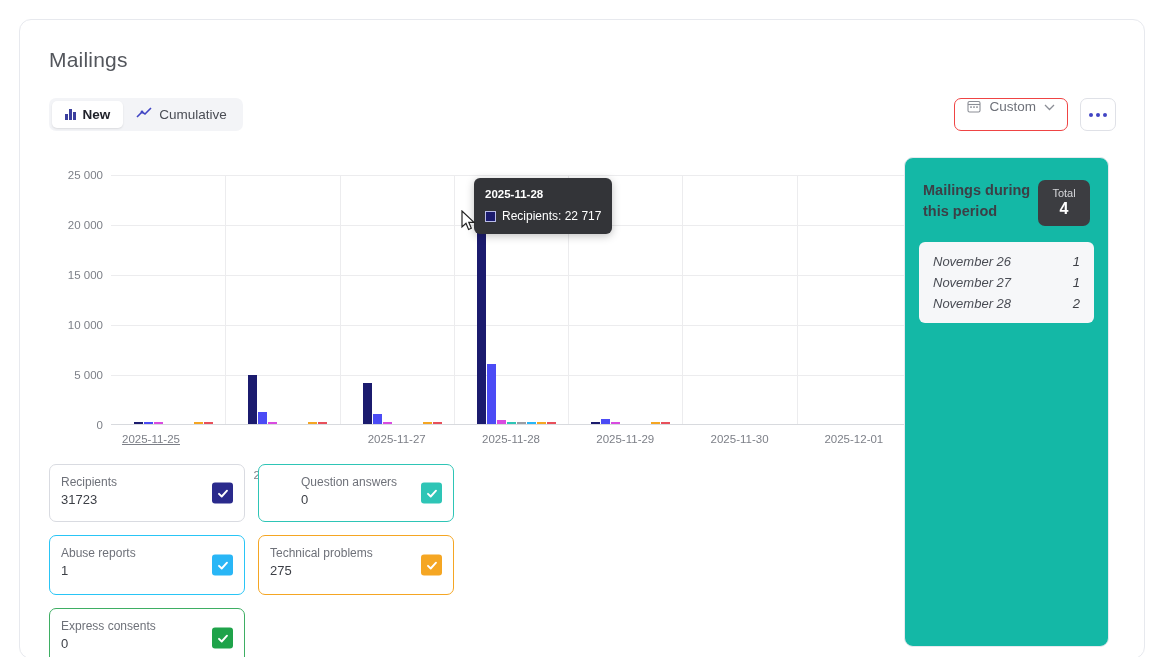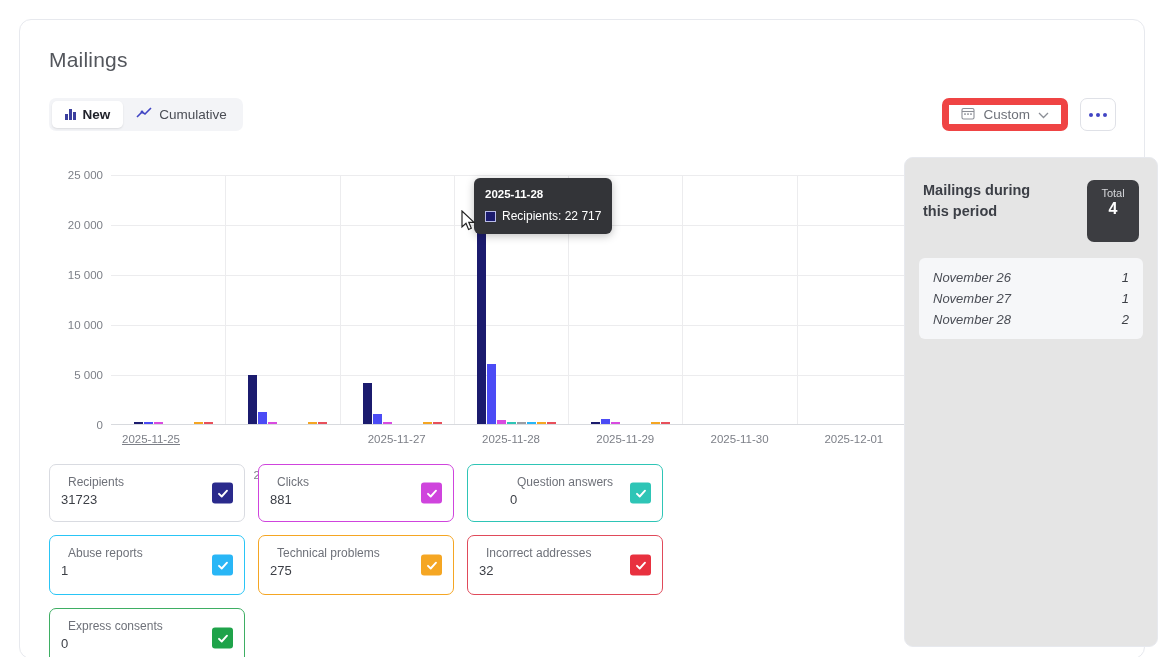--- a/index.html
+++ b/index.html
@@ -38,22 +38,22 @@
     box-shadow: 0 1px 2px rgba(0,0,0,.10);
   }
   .bars-ico { display: flex; align-items: flex-end; gap: 1.5px; height: 11px; }
   .bars-ico i { width: 2.5px; background: #3b3f9e; display: block; }
   .bars-ico i:nth-child(1) { height: 6px; }
   .bars-ico i:nth-child(2) { height: 11px; }
   .bars-ico i:nth-child(3) { height: 8px; }
 
   .date-btn {
     position: absolute; right: 76px; top: 78px;
-    height: 33px; display: flex; align-items: center; gap: 8px;
-    padding: 0 12px; border: 7px solid #ef4444; border-radius: 7px;
+    height: 33px; display: flex; align-items: flex-start; gap: 8px;
+    padding: 0 12px; border: 1px solid #ef4444; border-radius: 7px;
     background: #fff; font-size: 13.5px; color: #6e7179; cursor: pointer;
   }
   .more-btn {
     position: absolute; right: 28px; top: 78px;
     width: 36px; height: 33px; border: 1px solid #dfe1e7; border-radius: 7px;
     background: #fff; display: flex; align-items: center; justify-content: center;
     gap: 3px; cursor: pointer;
   }
   .more-btn span { width: 4px; height: 4px; border-radius: 50%; background: #4145c4; }
 
@@ -84,44 +84,44 @@
     box-shadow: 0 2px 8px rgba(0,0,0,.25); z-index: 20; white-space: nowrap;
   }
   .tooltip .tt-date { font-weight: 700; font-size: 11.5px; }
   .tooltip .tt-row { display: flex; align-items: center; gap: 6px; margin-top: 3px; }
   .tt-swatch { width: 11px; height: 11px; background: #1b1b6e; border: 1.5px solid #b9bce8; }
   .cursor-ptr { position: absolute; left: 412px; top: 60px; z-index: 25; }
 
   
   .side-panel {
     position: absolute; left: 884px; top: 137px;
-    width: 254px; height: 490px;
-    border: 1px solid #e7e9ee; border-radius: 9px; background: #e5e5e5;
+    width: 205px; height: 490px;
+    border: 1px solid #e7e9ee; border-radius: 9px; background: #14b8a6;
   }
   .sp-head { display: flex; align-items: flex-start; justify-content: space-between; padding: 22px 18px 0 18px; }
   .sp-title { font-size: 14.5px; font-weight: 700; color: #3c3f46; line-height: 1.45; max-width: 115px; }
   .sp-total {
     background: #3c3d41; color: #fff; border-radius: 7px;
-    width: 52px; padding: 7px 0 24px; text-align: center;
+    width: 52px; padding: 7px 0 8px; text-align: center;
   }
   .sp-total .lbl { font-size: 11px; color: #d6d7da; }
   .sp-total .val { font-size: 16px; font-weight: 700; margin-top: 1px; }
   .sp-list { margin: 16px 14px 0; background: #f6f7f9; border-radius: 6px; padding: 9px 0; font-style: italic; }
   .sp-row { display: flex; justify-content: space-between; padding: 3px 14px; font-size: 13px; color: #4a4d55; }
   .sp-row .n { color: #3c3f46; }
 
   
   .cards { position: absolute; left: 29px; top: 444px; width: 855px; }
   .card-row { display: flex; gap: 13px; margin-bottom: 13px; }
   .mcard {
     width: 196px; height: 58px; border-radius: 7px;
     border: 1.5px solid #d9dbe1; background: #fff;
     position: relative; padding: 9px 11px;
   }
-  .mcard .m-name { font-size: 12px; color: #6e7179; line-height: 1.35; margin-left: 7px; }
+  .mcard .m-name { font-size: 12px; color: #6e7179; line-height: 1.35; }
   .mcard .m-val  { font-size: 13px; color: #3c3f46; margin-top: 2px; }
   .chk {
     position: absolute; right: 11px; top: 50%; transform: translateY(-50%);
     width: 21px; height: 21px; border-radius: 3px;
     display: flex; align-items: center; justify-content: center;
     color: #fff; font-size: 13px; line-height: 1; cursor: pointer;
   }
   .chk svg { width: 12px; height: 12px; }
   .card-row.tall .mcard { height: 60px; }
 </style>
@@ -277,29 +277,20 @@
       <div class="card-row">
         <div class="mcard" style="border-color: rgb(217, 219, 225);">
           <div class="m-name">Recipients</div>
           <div class="m-val">31723</div>
           <div class="chk" style="background: rgb(42, 42, 140);">
             <svg viewBox="0 0 12 12">
               <polyline points="2,6.3 4.7,9 10,3.2" fill="none" stroke="#fff" stroke-width="1.9" stroke-linecap="round" stroke-linejoin="round"></polyline>
             </svg>
           </div>
         </div>
-        <div class="mcard" style="border-color: rgb(207, 68, 221);">
-          <div class="m-name">Clicks</div>
-          <div class="m-val">881</div>
-          <div class="chk" style="background: rgb(207, 68, 221);">
-            <svg viewBox="0 0 12 12">
-              <polyline points="2,6.3 4.7,9 10,3.2" fill="none" stroke="#fff" stroke-width="1.9" stroke-linecap="round" stroke-linejoin="round"></polyline>
-            </svg>
-          </div>
-        </div>
         <div class="mcard" style="border-color: rgb(46, 197, 182); padding-left: 42px;">
           <div class="m-name">Question answers</div>
           <div class="m-val">0</div>
           <div class="chk" style="background: rgb(46, 197, 182);">
             <svg viewBox="0 0 12 12">
               <polyline points="2,6.3 4.7,9 10,3.2" fill="none" stroke="#fff" stroke-width="1.9" stroke-linecap="round" stroke-linejoin="round"></polyline>
             </svg>
           </div>
         </div>
       </div>
@@ -315,29 +306,20 @@
         </div>
         <div class="mcard" style="border-color: rgb(245, 166, 35);">
           <div class="m-name">Technical problems</div>
           <div class="m-val">275</div>
           <div class="chk" style="background: rgb(245, 166, 35);">
             <svg viewBox="0 0 12 12">
               <polyline points="2,6.3 4.7,9 10,3.2" fill="none" stroke="#fff" stroke-width="1.9" stroke-linecap="round" stroke-linejoin="round"></polyline>
             </svg>
           </div>
         </div>
-        <div class="mcard" style="border-color: rgb(224, 74, 90);">
-          <div class="m-name">Incorrect addresses</div>
-          <div class="m-val">32</div>
-          <div class="chk" style="background: rgb(232, 49, 63);">
-            <svg viewBox="0 0 12 12">
-              <polyline points="2,6.3 4.7,9 10,3.2" fill="none" stroke="#fff" stroke-width="1.9" stroke-linecap="round" stroke-linejoin="round"></polyline>
-            </svg>
-          </div>
-        </div>
       </div>
       <div class="card-row tall">
         <div class="mcard" style="border-color: rgb(62, 174, 99);">
           <div class="m-name">Express consents</div>
           <div class="m-val">0</div>
           <div class="chk" style="background: rgb(31, 163, 74);">
             <svg viewBox="0 0 12 12">
               <polyline points="2,6.3 4.7,9 10,3.2" fill="none" stroke="#fff" stroke-width="1.9" stroke-linecap="round" stroke-linejoin="round"></polyline>
             </svg>
           </div>

